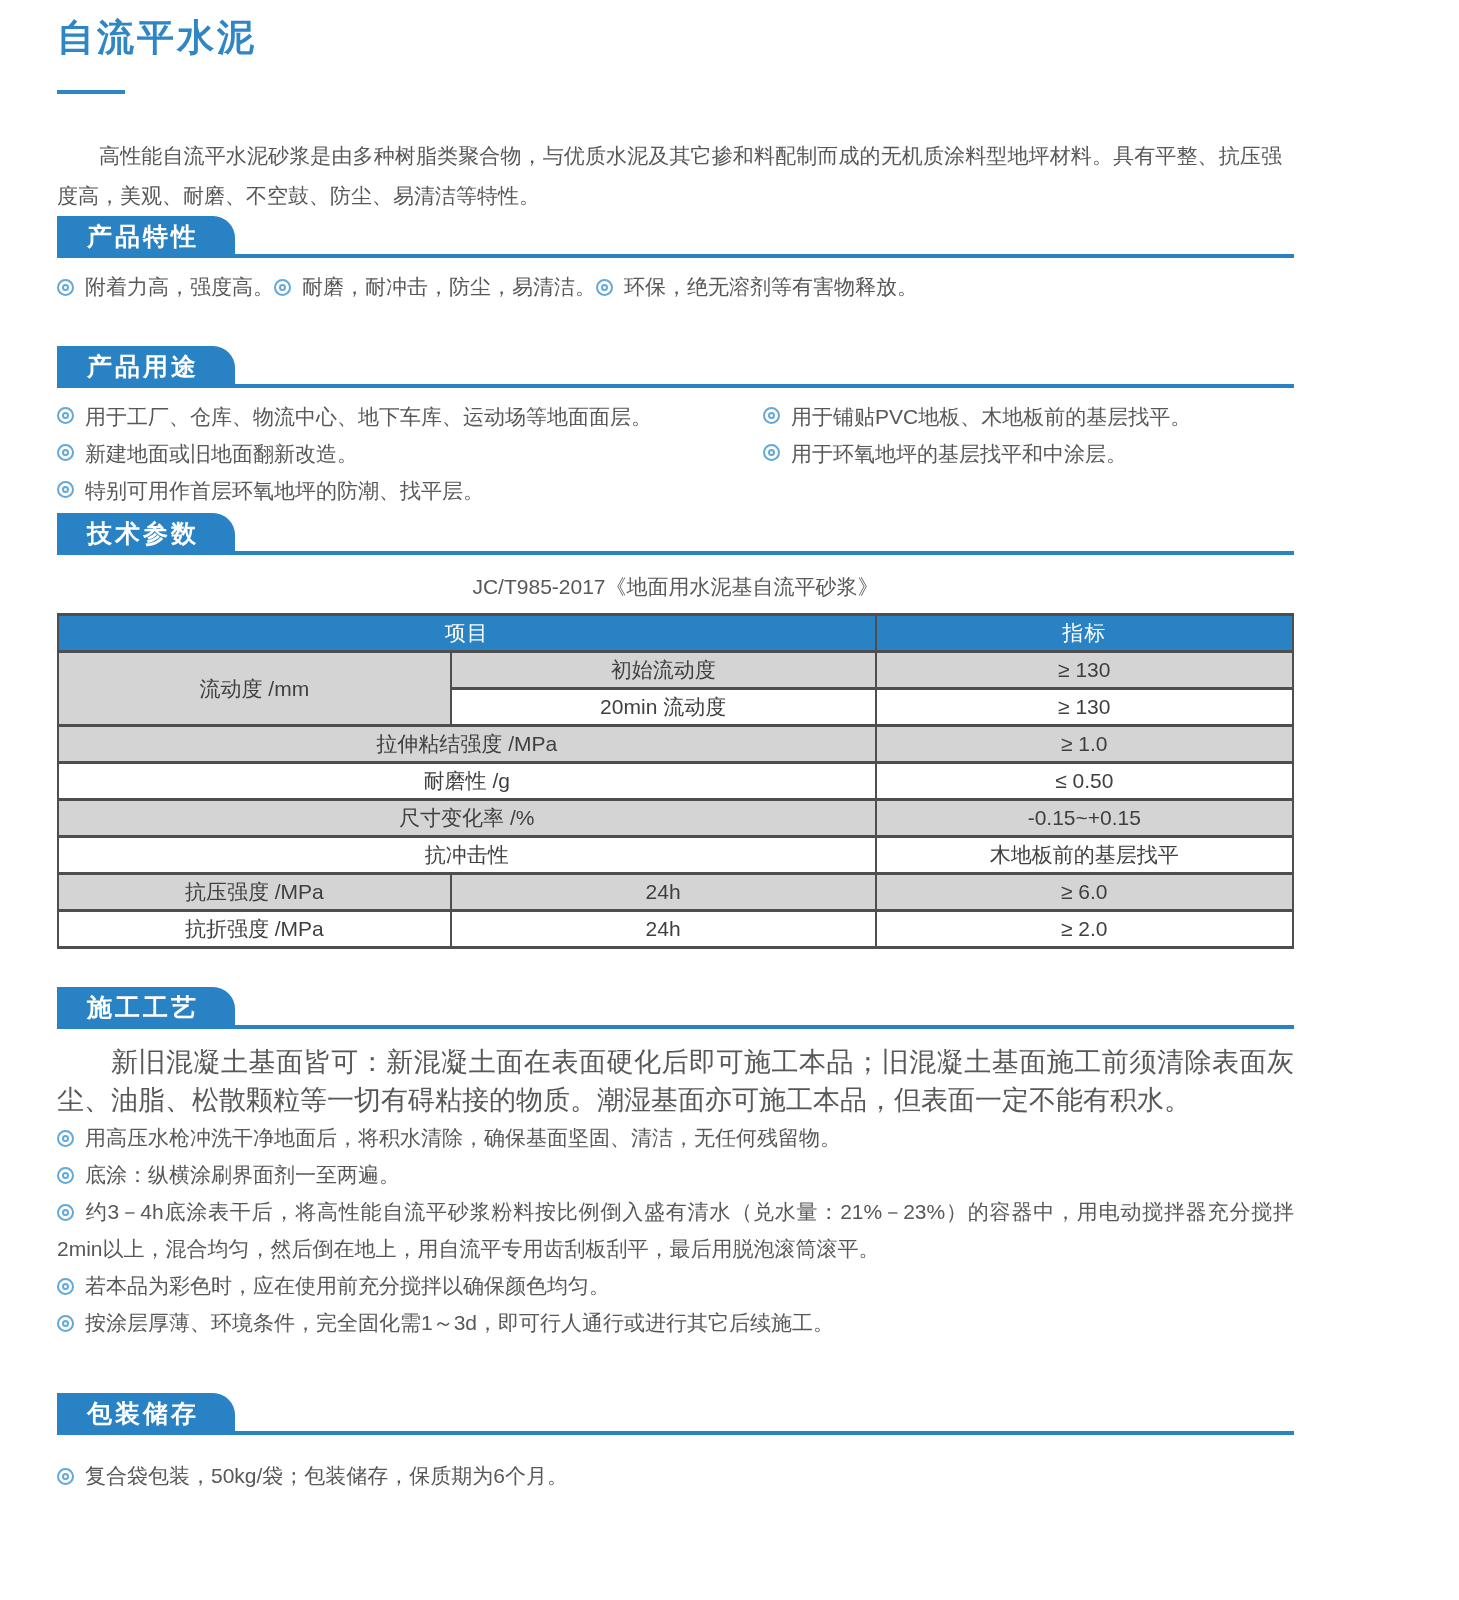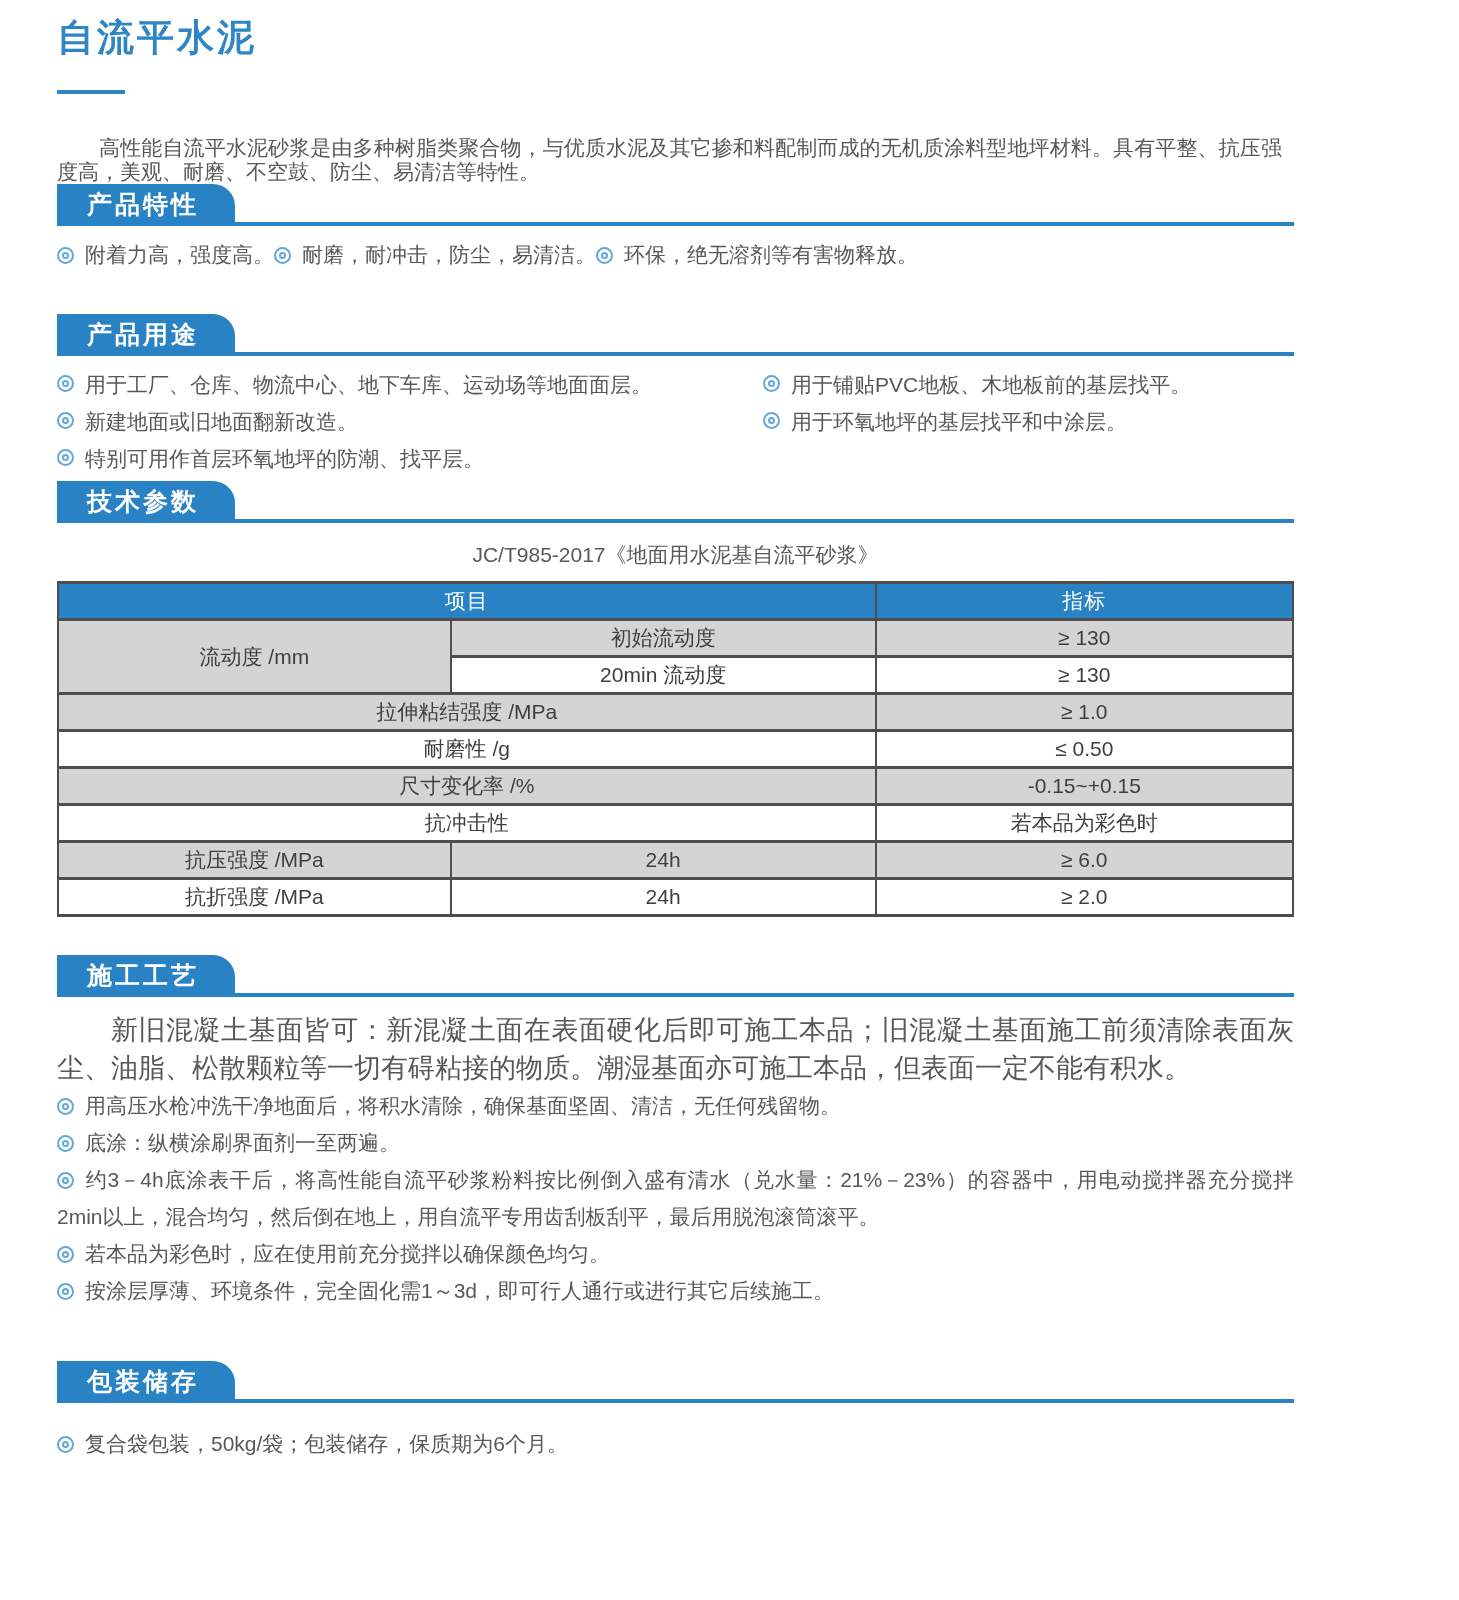--- a/index.html
+++ b/index.html
@@ -23,21 +23,21 @@
 
   
   .page-title{
     margin:0;font-size:37px;line-height:44px;font-weight:bold;
     color:var(--title-color);letter-spacing:3px;
   }
   .title-dash{width:68px;height:4px;background:var(--title-color);margin-top:30px;}
 
   
   .intro{
-    margin:42px 12px 0 0;font-size:21px;line-height:24px;
+    margin:42px 12px 0 0;font-size:21px;line-height:40px;
     text-indent:2em;text-align:justify;color:var(--text-color);
   }
 
   
   .section-header{display:flex;align-items:flex-end;}
   .section-tab{
     height:42px;min-width:178px;background:var(--accent);
     border-radius:0 22px 0 0;color:#fff;font-size:25px;font-weight:bold;
     letter-spacing:3px;display:flex;align-items:center;
     padding:0 34px 2px 30px;flex:0 0 auto;
@@ -206,21 +206,21 @@
         <tr>
           <td colspan="2">耐磨性 /g</td>
           <td>≤ 0.50</td>
         </tr>
         <tr class="shade">
           <td colspan="2">尺寸变化率 /%</td>
           <td>-0.15~+0.15</td>
         </tr>
         <tr>
           <td colspan="2">抗冲击性</td>
-          <td>若本品为彩色时</td>
+          <td>木地板前的基层找平</td>
         </tr>
         <tr class="shade">
           <td>抗压强度 /MPa</td>
           <td>24h</td>
           <td>≥ 6.0</td>
         </tr>
         <tr>
           <td>抗折强度 /MPa</td>
           <td>24h</td>
           <td>≥ 2.0</td>

